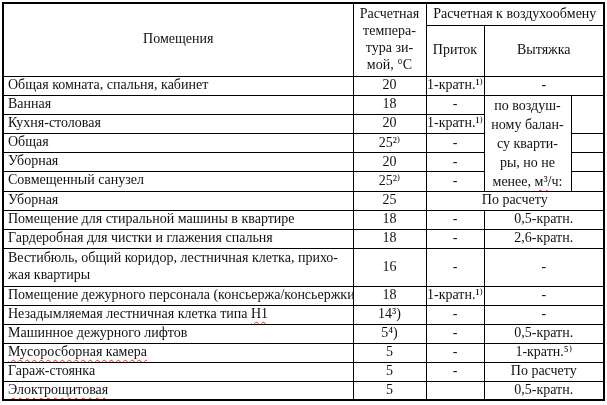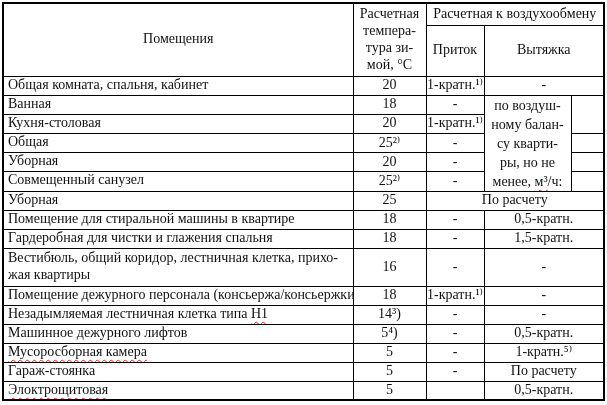--- a/index.html
+++ b/index.html
@@ -95,21 +95,21 @@
     <tr class="r">
       <td class="room">Помещение для стиральной машины в квартире</td>
       <td class="c">18</td>
       <td class="c">-</td>
       <td class="c" colspan="2">0,5-кратн.</td>
     </tr>
     <tr class="r">
       <td class="room">Гардеробная для чистки и глажения спальня</td>
       <td class="c">18</td>
       <td class="c">-</td>
-      <td class="c" colspan="2">1,5-кратн.</td>
+      <td class="c" colspan="2">2,6-кратн.</td>
     </tr>
     <tr class="r2">
       <td class="room wrap">Вестибюль, общий коридор, лестничная клетка, прихо-
 жая квартиры</td>
       <td class="c">16</td>
       <td class="c">-</td>
       <td class="c" colspan="2">-</td>
     </tr>
     <tr class="r">
       <td class="room">Помещение дежурного персонала (консьержа/консьержки)</td>

